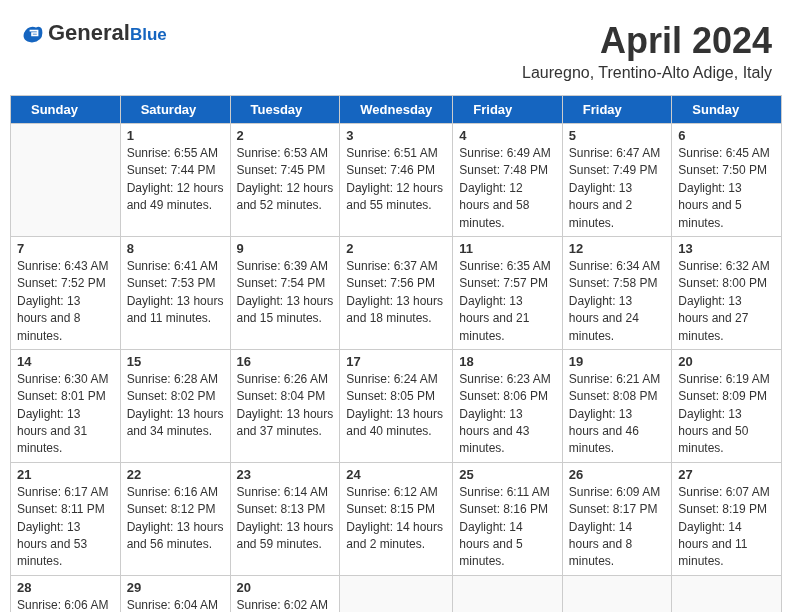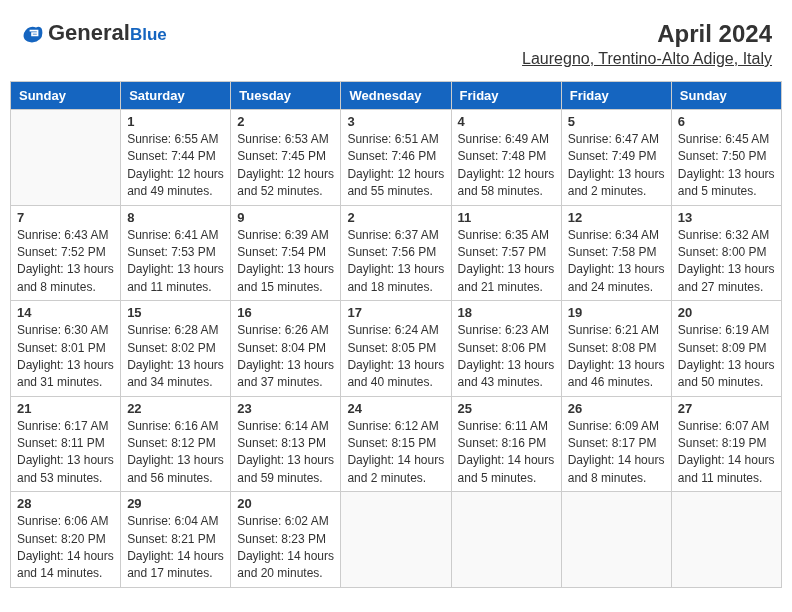--- a/index.html
+++ b/index.html
@@ -22,40 +22,39 @@
       gap: 4px;
     }
     .logo-icon {
       width: 24px;
       height: 24px;
     }
     .title-area {
       text-align: right;
     }
     .main-title {
-      font-size: 24px;
+      font-size: 36px;
       font-weight: bold;
       color: #333;
     }
     .subtitle {
       font-size: 16px;
       color: #333;
       margin-top: 2px;
-      text-decoration: underline;
     }
     .calendar {
       width: 100%;
       border-collapse: collapse;
       margin-top: 8px;
     }
     .calendar th {
       background-color: #1565c0;
       color: white;
       text-align: left;
-      padding: 6px 8px;
+      padding: 6px 20px;
       font-size: 13px;
       font-weight: bold;
       border: 1px solid #ccc;
     }
     .calendar td {
       border: 1px solid #ccc;
       vertical-align: top;
       padding: 4px 6px;
       width: calc(100%/7);
       min-height: 80px;

